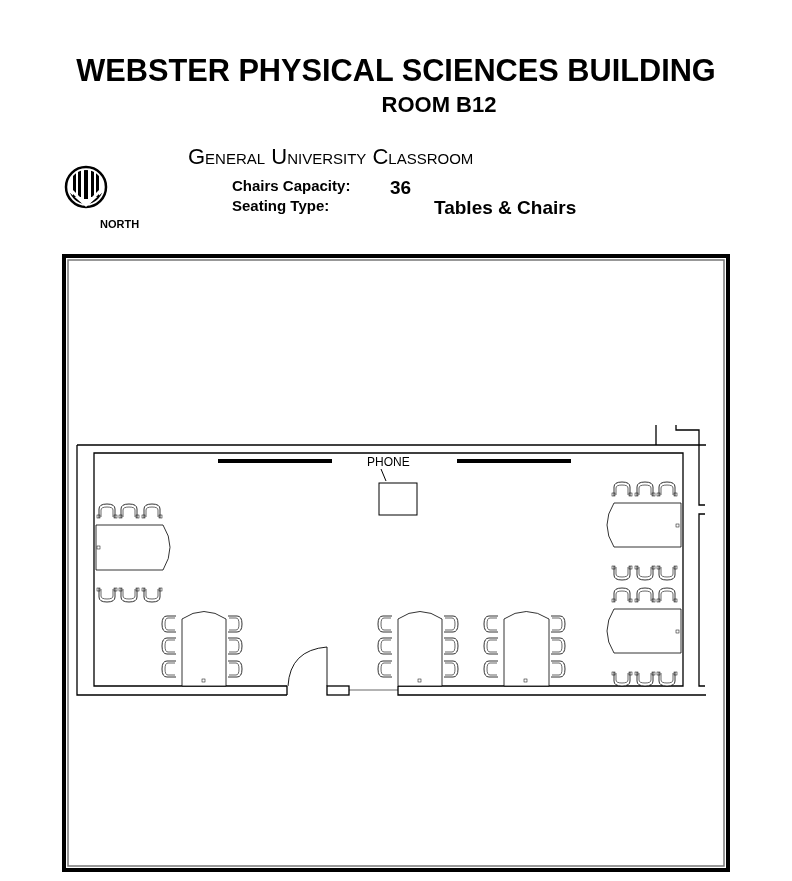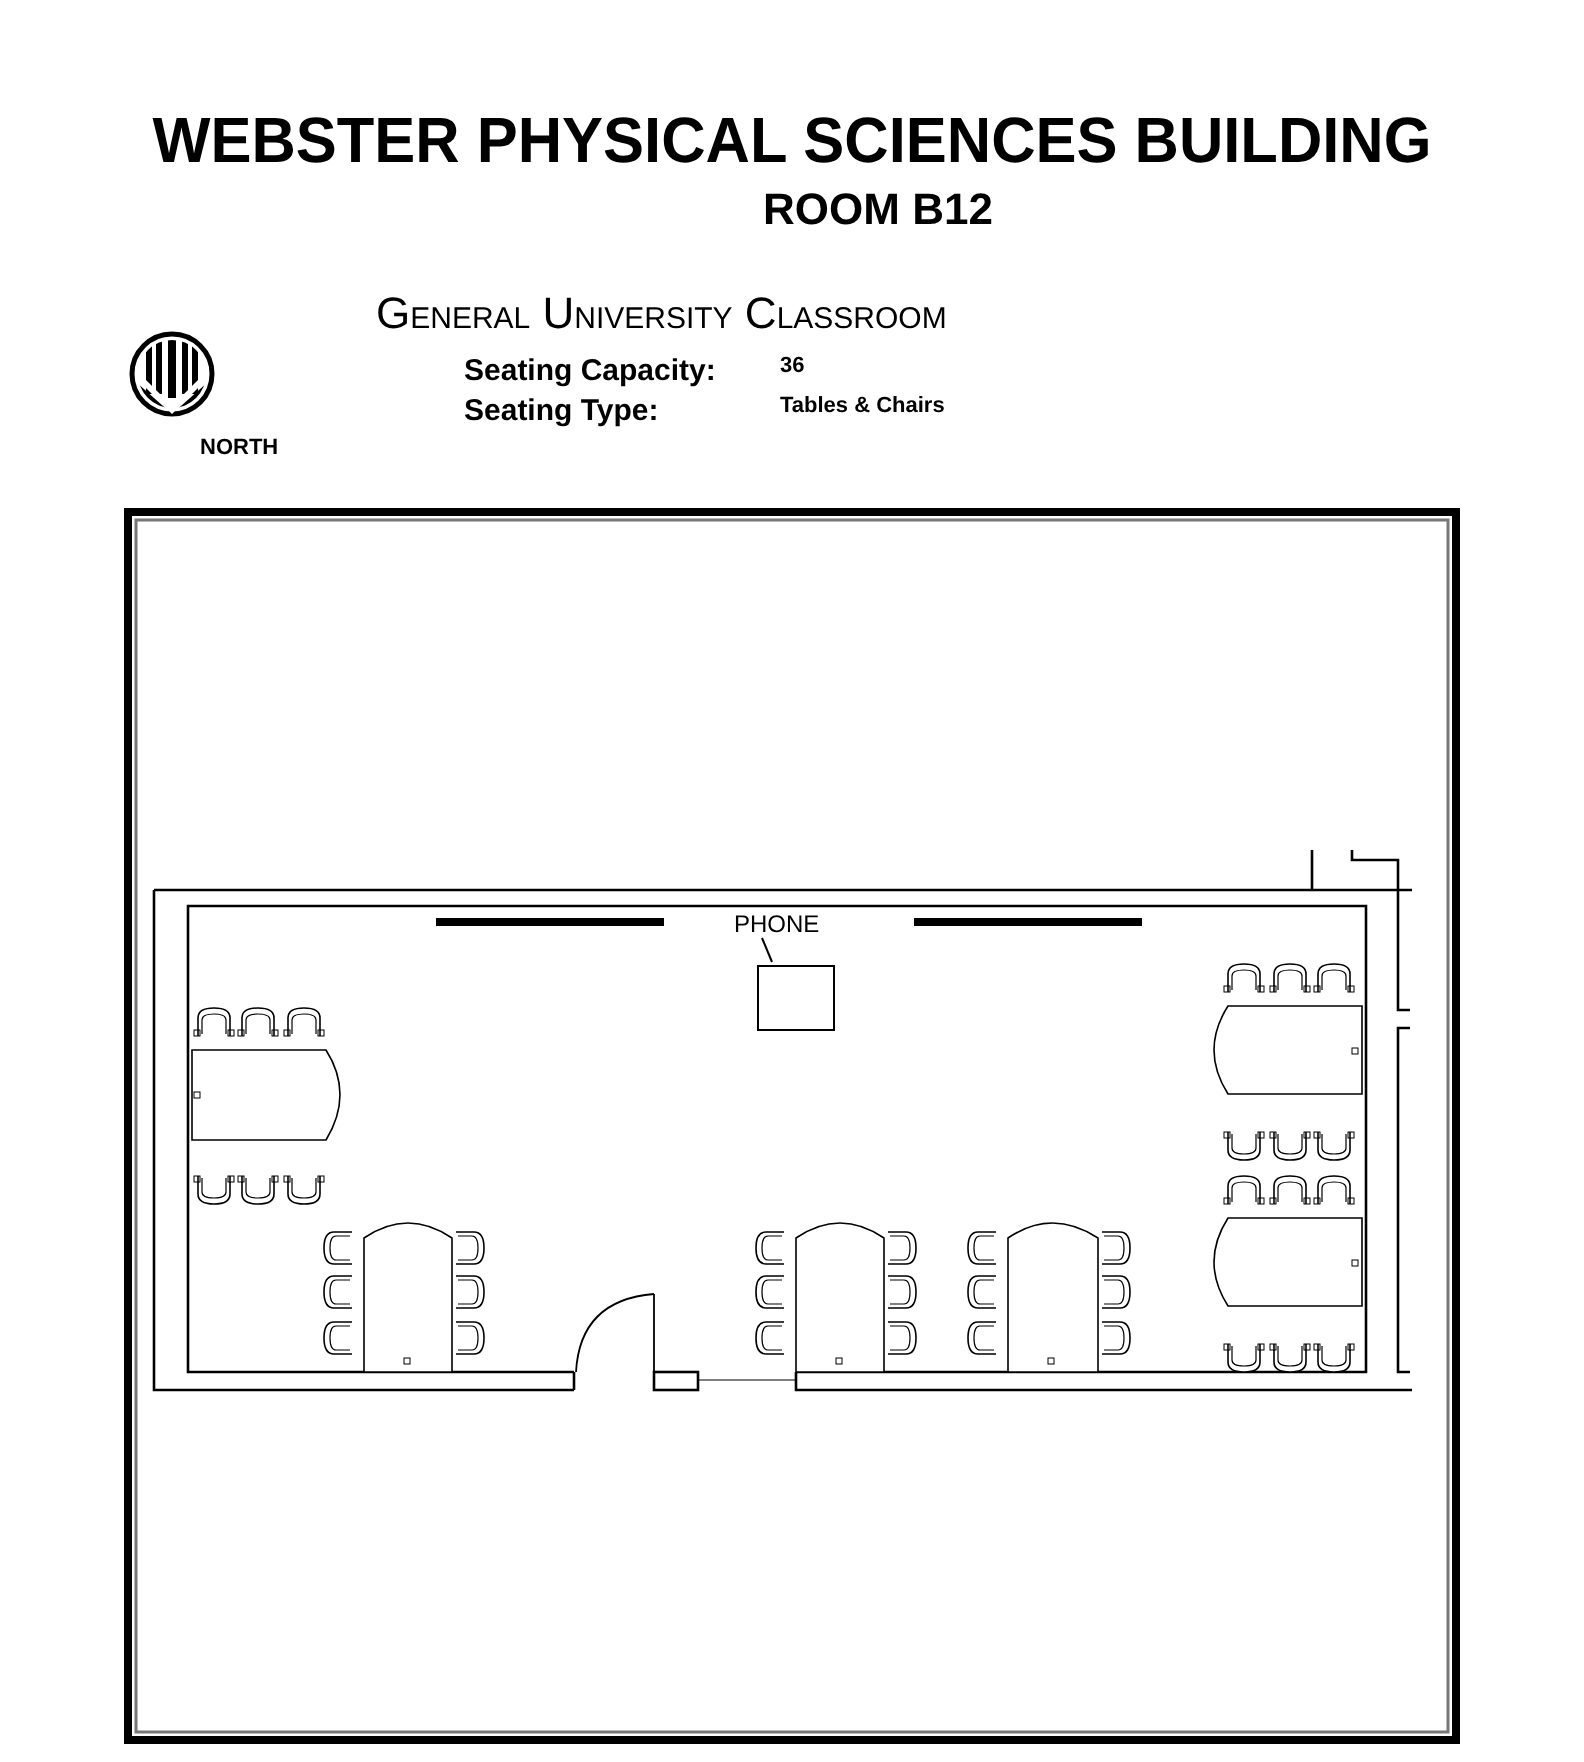--- a/index.html
+++ b/index.html
@@ -2,36 +2,36 @@
 <html><head>
   <meta charset="utf-8">
   <style>
     html, body { margin: 0; padding: 0; background: #ffffff; }
     body { width: 792px; height: 881px; position: relative; overflow: hidden; font-family: "Liberation Sans", sans-serif; color: #000; }
     .title { position: absolute; left: 0; width: 792px; text-align: center; font-weight: bold; }
     #bldg { top: 52px; font-size: 32px; letter-spacing: 0px; transform: scaleX(0.96); }
     #room { top: 92px; font-size: 22px; margin-left: 43px; }
     #roomtype { position: absolute; left: 188px; top: 144px; font-size: 22px; font-weight: normal; font-variant: small-caps; }
     .infolbl { position: absolute; left: 232px; font-size: 15px; font-weight: bold; }
-    .infoval { position: absolute; left: 390px; font-size: 11px; font-weight: bold; }
+    .infoval { position: absolute; left: 390px; font-size: 19px; font-weight: bold; }
     #cap-l { top: 177px; } #cap-v { top: 177px; }
-    #typ-l { top: 197px; } #typ-v { top: 197px; }
+    #typ-l { top: 197px; } #typ-v { top: 197px; margin-left: 44px; }
     #north-label { position: absolute; left: 64px; top: 218px; font-size: 11px; font-weight: bold; padding-left: 36px; }
     #north-icon { position: absolute; left: 64px; top: 165px; }
     #plan { position: absolute; left: 0; top: 0; }
     #phone-label { position: absolute; left: 367px; top: 455px; font-size: 12px; text-align: center; }
   </style>
 </head>
 <body>
 
 <div class="title" id="bldg">WEBSTER PHYSICAL SCIENCES BUILDING</div>
 <div class="title" id="room">ROOM B12</div>
 <div id="roomtype">General University Classroom</div>
 
-<div class="infolbl" id="cap-l">Seating Capacity:</div>
+<div class="infolbl" id="cap-l">Chairs Capacity:</div>
 <div class="infoval" id="cap-v">36</div>
 <div class="infolbl" id="typ-l">Seating Type:</div>
 <div class="infoval" id="typ-v">Tables &amp; Chairs</div>
 
 <svg id="north-icon" width="44" height="44" viewBox="0 0 44 44">
   <circle cx="22" cy="22" r="20" fill="#fff" stroke="#000" stroke-width="2.5"></circle>
   <clipPath id="nc">
       <circle cx="22" cy="22" r="17"></circle>
     </clipPath>
   <g clip-path="url(#nc)">

